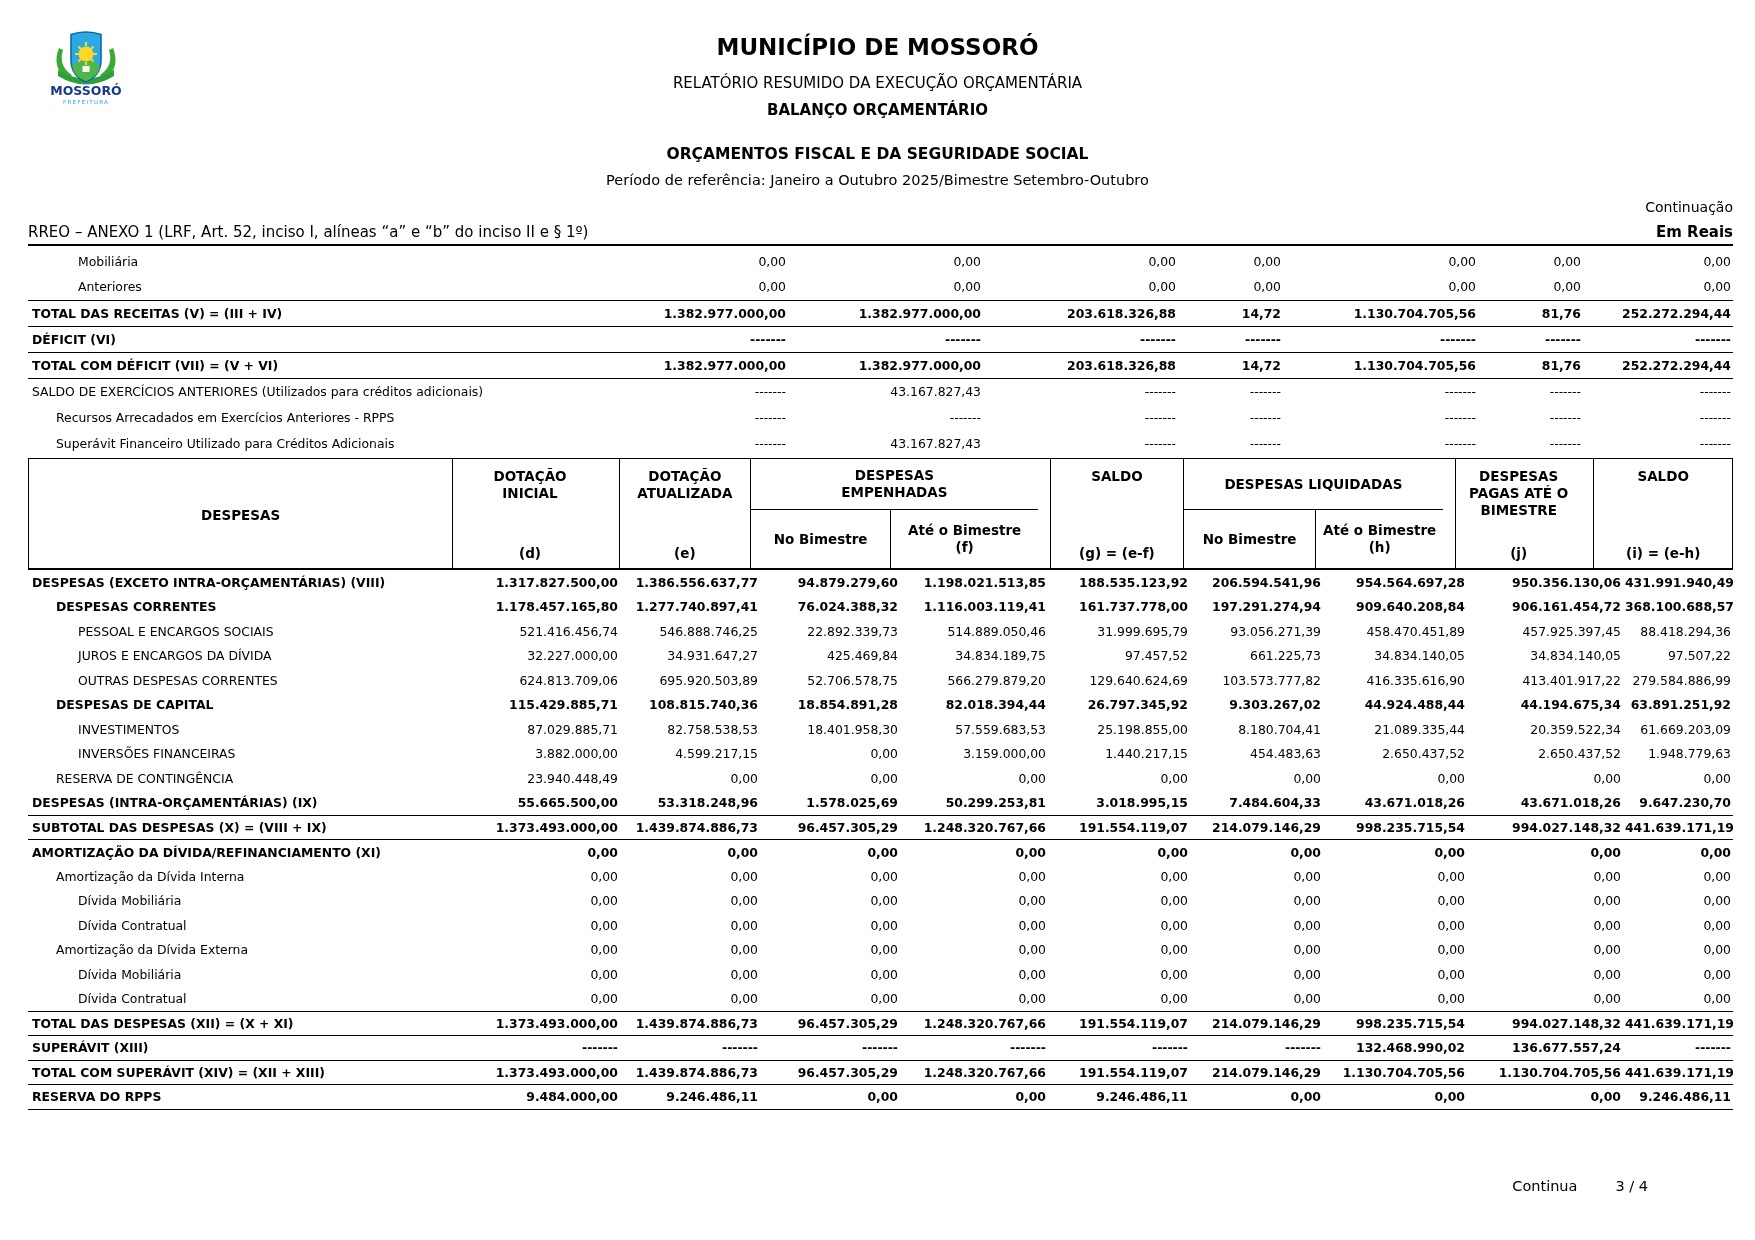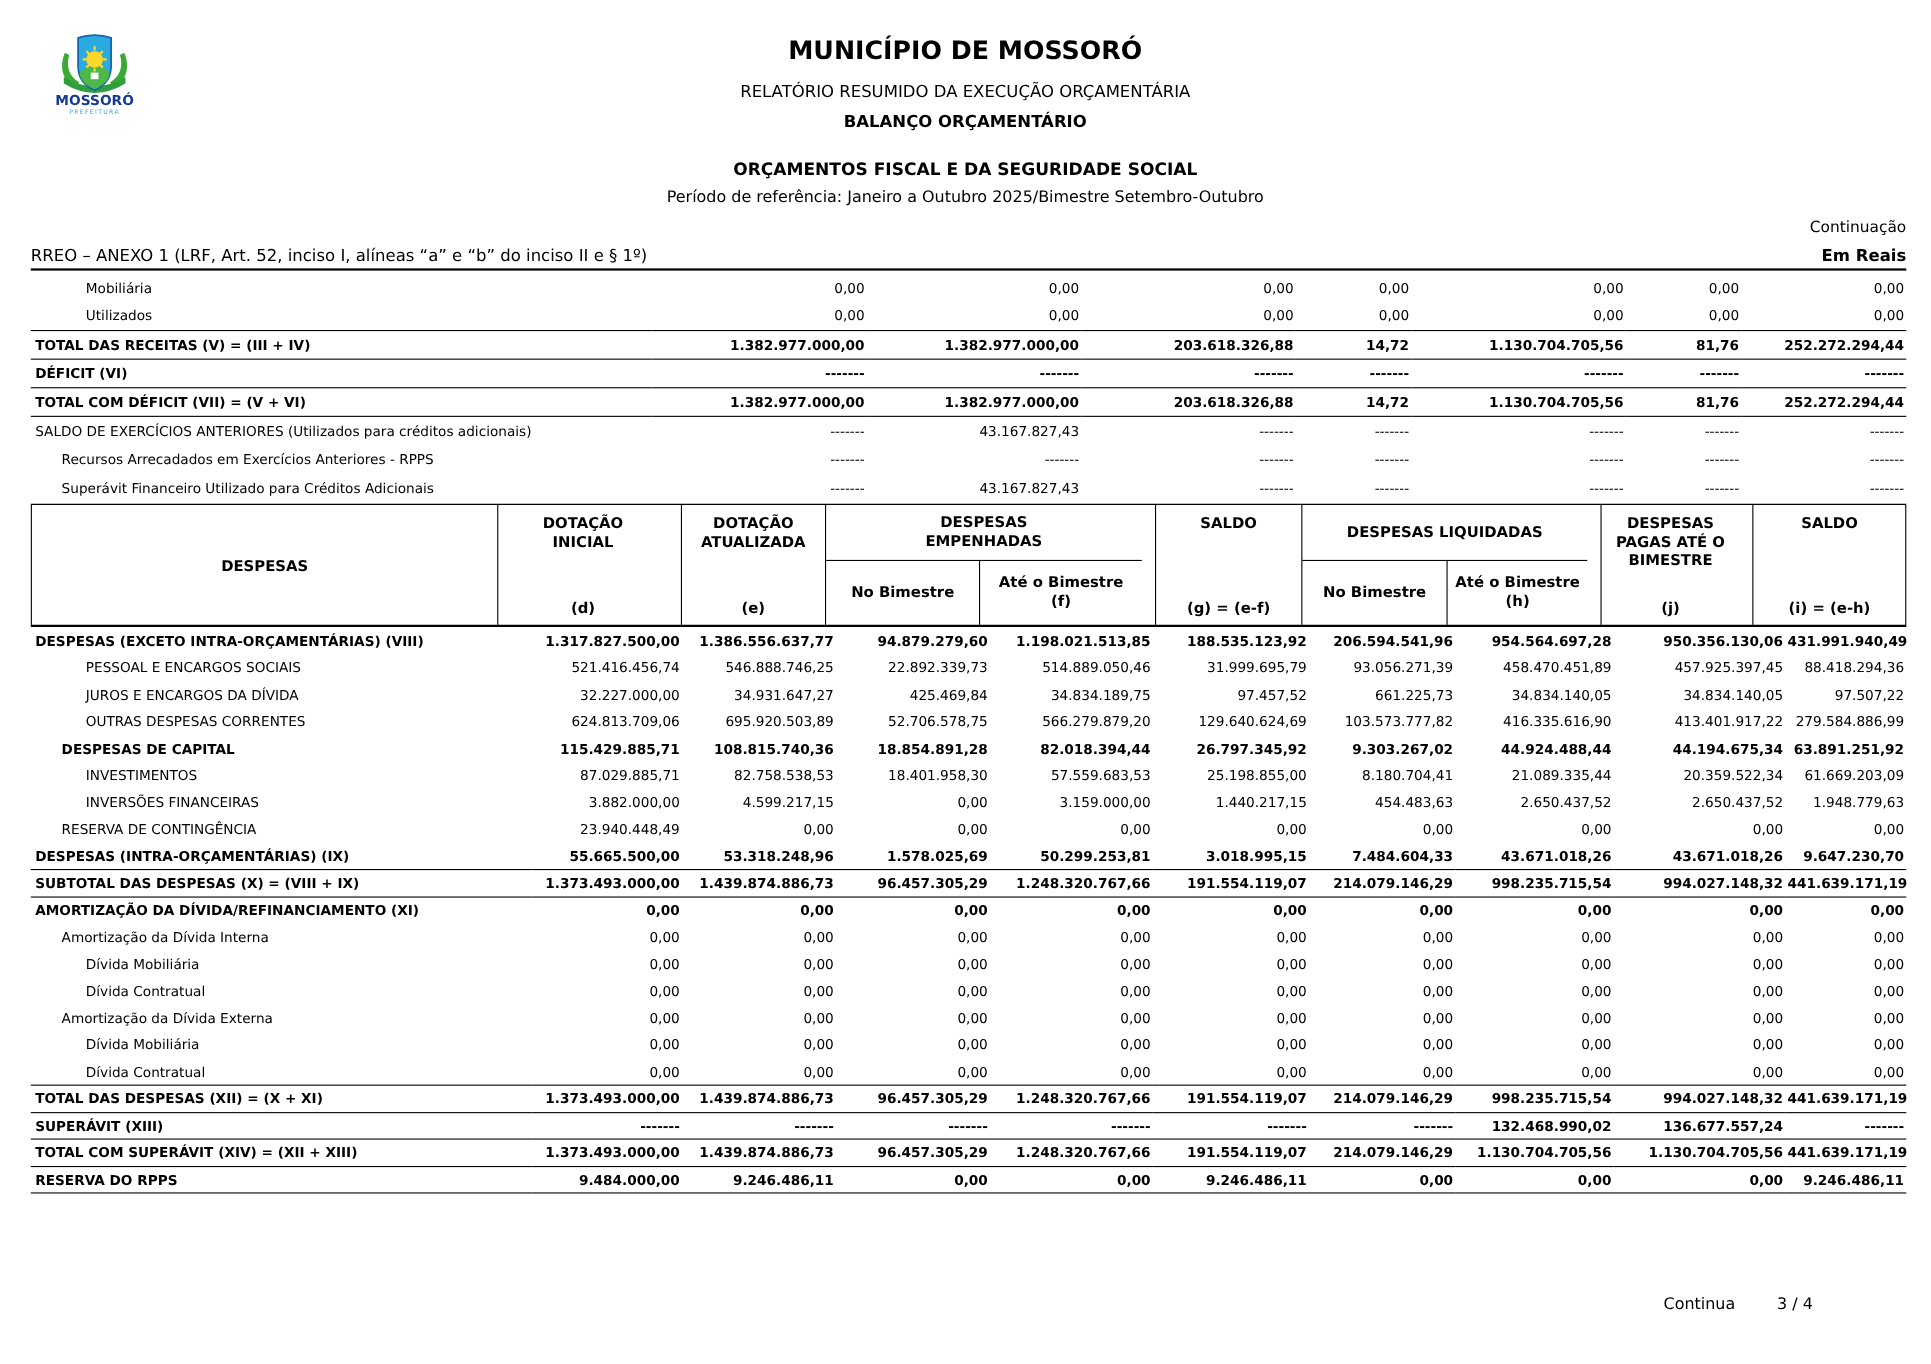--- a/index.html
+++ b/index.html
@@ -129,21 +129,21 @@
           <td class="lbl ind2">Mobiliária</td>
           <td class="num">0,00</td>
           <td class="num">0,00</td>
           <td class="num">0,00</td>
           <td class="num">0,00</td>
           <td class="num">0,00</td>
           <td class="num">0,00</td>
           <td class="num">0,00</td>
         </tr>
         <tr>
-          <td class="lbl ind2">Utilizados</td>
+          <td class="lbl ind2">Anteriores</td>
           <td class="num">0,00</td>
           <td class="num">0,00</td>
           <td class="num">0,00</td>
           <td class="num">0,00</td>
           <td class="num">0,00</td>
           <td class="num">0,00</td>
           <td class="num">0,00</td>
         </tr>
         <tr class="b rt rb">
           <td class="lbl ind0">TOTAL DAS RECEITAS (V) = (III + IV)</td>
@@ -281,20 +281,32 @@
           <td class="num">1.317.827.500,00</td>
           <td class="num">1.386.556.637,77</td>
           <td class="num">94.879.279,60</td>
           <td class="num">1.198.021.513,85</td>
           <td class="num">188.535.123,92</td>
           <td class="num">206.594.541,96</td>
           <td class="num">954.564.697,28</td>
           <td class="num">950.356.130,06</td>
           <td class="num">431.991.940,49</td>
         </tr>
+        <tr class="b">
+          <td class="lbl ind1">DESPESAS CORRENTES</td>
+          <td class="num">1.178.457.165,80</td>
+          <td class="num">1.277.740.897,41</td>
+          <td class="num">76.024.388,32</td>
+          <td class="num">1.116.003.119,41</td>
+          <td class="num">161.737.778,00</td>
+          <td class="num">197.291.274,94</td>
+          <td class="num">909.640.208,84</td>
+          <td class="num">906.161.454,72</td>
+          <td class="num">368.100.688,57</td>
+        </tr>
         <tr>
           <td class="lbl ind2">PESSOAL E ENCARGOS SOCIAIS</td>
           <td class="num">521.416.456,74</td>
           <td class="num">546.888.746,25</td>
           <td class="num">22.892.339,73</td>
           <td class="num">514.889.050,46</td>
           <td class="num">31.999.695,79</td>
           <td class="num">93.056.271,39</td>
           <td class="num">458.470.451,89</td>
           <td class="num">457.925.397,45</td>

